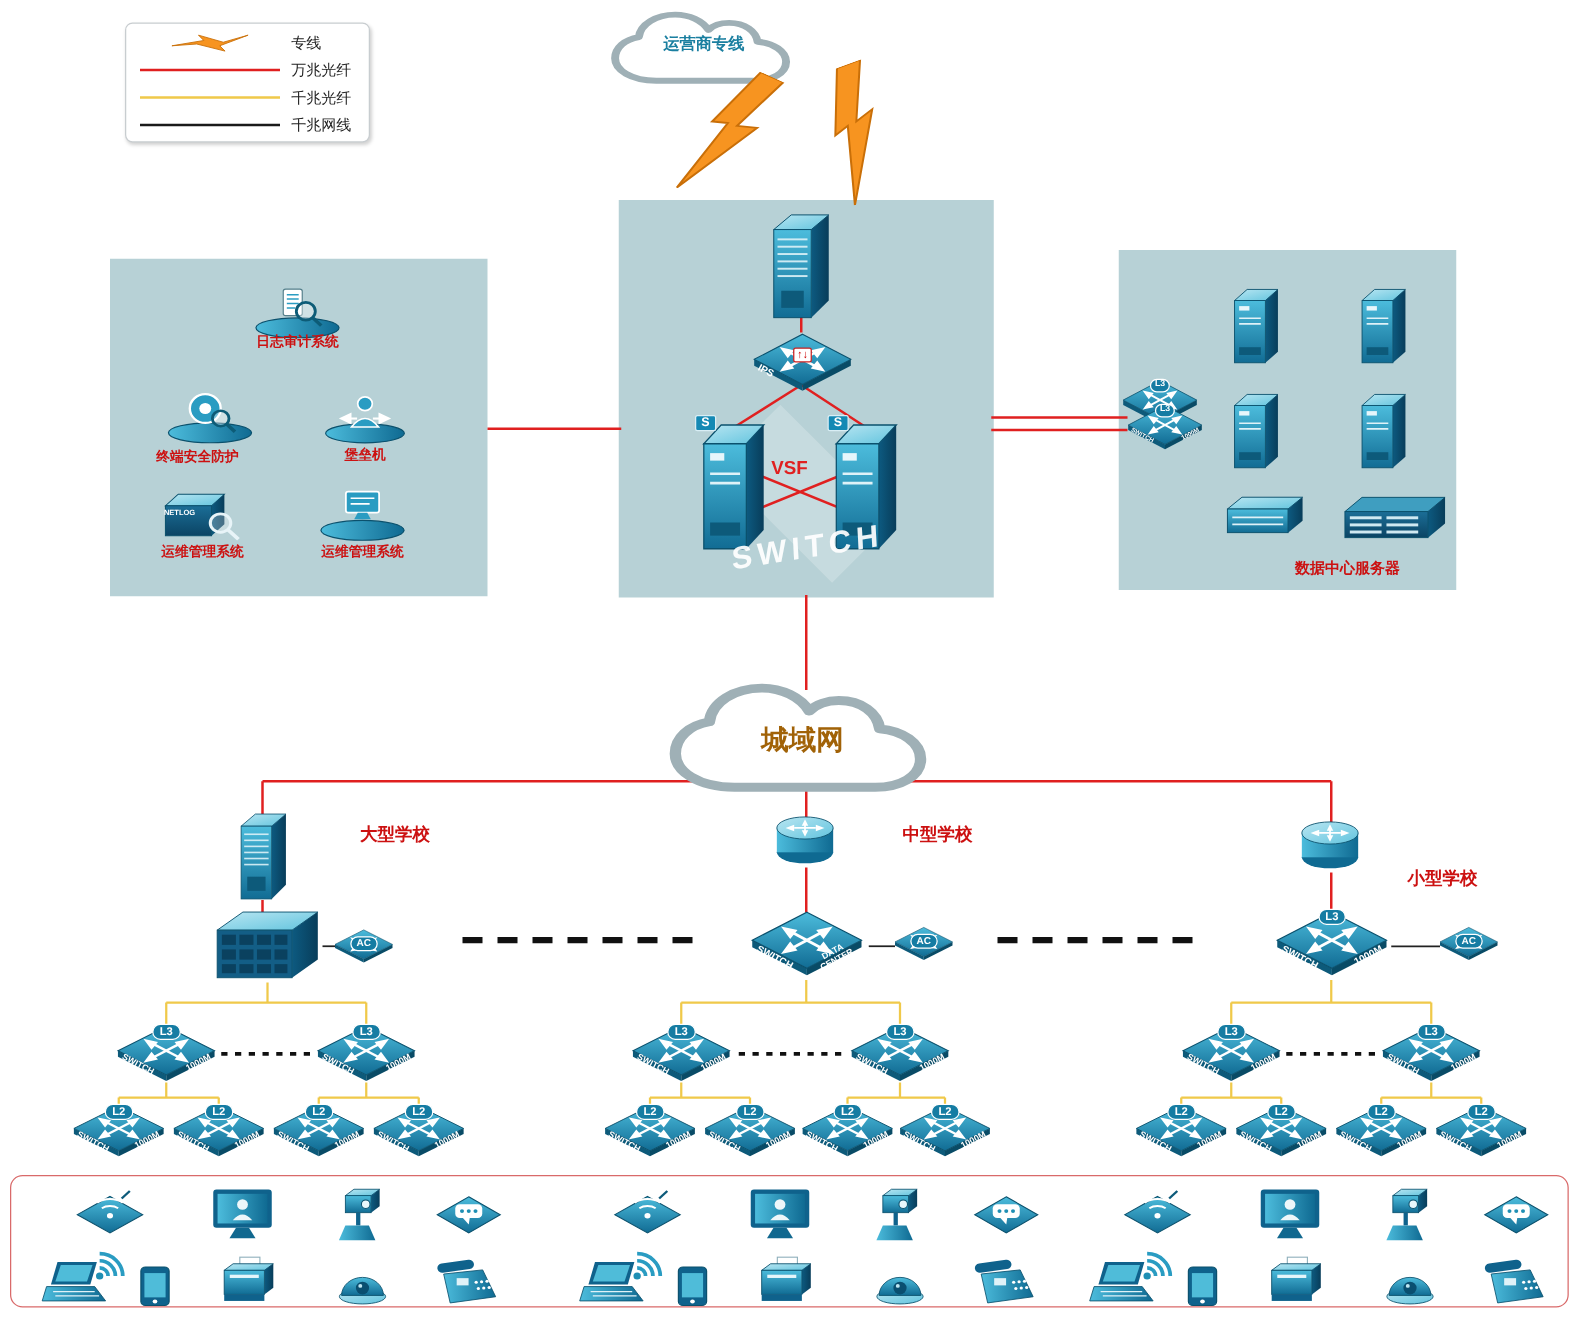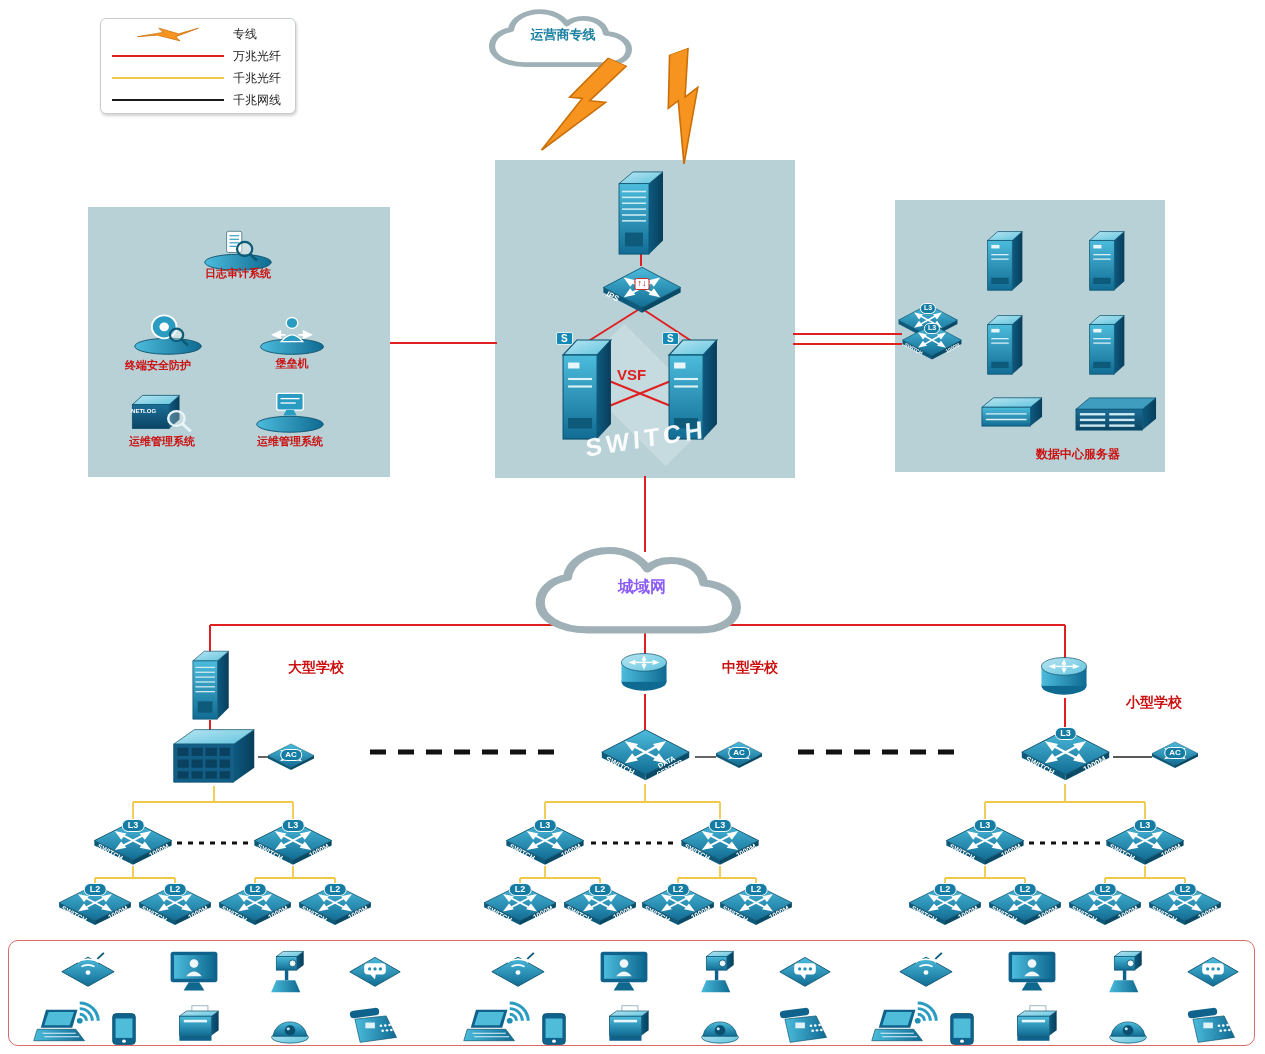--- a/index.html
+++ b/index.html
@@ -33,21 +33,21 @@
         color:rgba(255,255,255,.92);font-weight:700;font-size:25px;letter-spacing:4px;
         transform:rotate(-9deg) skewX(-6deg);z-index:4}
   .floor{position:absolute;left:580px;top:330px;width:130px;height:130px;
         background:rgba(255,255,255,.22);transform:rotate(45deg) scaleY(.55)}
   .dc-title{position:absolute;left:495px;top:482px;width:300px;text-align:center;color:#2f7e94;
         font-family:"Liberation Serif","DejaVu Serif",serif;font-weight:700;font-size:22px;letter-spacing:2px}
   .cloud{position:absolute}
   .cloud svg{position:absolute;left:0;top:0;width:100%;height:100%}
   .cloud-label{position:absolute;left:0;right:0;top:30%;text-align:center;color:#1a7fa0;
         font-weight:700;font-size:13px}
-  .cloud.man .cloud-label{font-size:16px;color:#8b5cf6;top:34%}
+  .cloud.man .cloud-label{font-size:22px;color:#a16207;top:34%}
   .school-label{position:absolute;color:#cc1111;font-weight:700;font-size:14px;white-space:nowrap}
   .sec{position:absolute}
   .sec svg{display:block;width:100%;height:100%}
   .sec-label{position:absolute;text-align:center;color:#cc1111;font-weight:700;font-size:11px;white-space:nowrap}
   .netlog-label{position:absolute;left:16%;top:42%;color:#fff;font-size:6px;font-weight:700;z-index:2}
   .servers-label{position:absolute;left:1008px;top:446px;width:140px;text-align:center;
         color:#cc1111;font-weight:700;font-size:12px}
   .legend{position:absolute;left:100px;top:18px;width:196px;height:96px;background:#fff;
         border:1px solid #c8cdd0;border-radius:6px;box-shadow:1px 2px 3px rgba(0,0,0,.18);
         padding:4px 8px;box-sizing:border-box;z-index:6}

